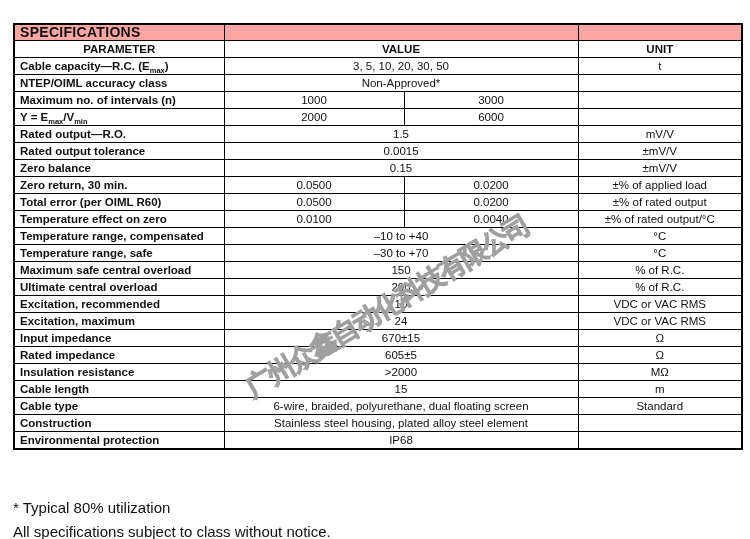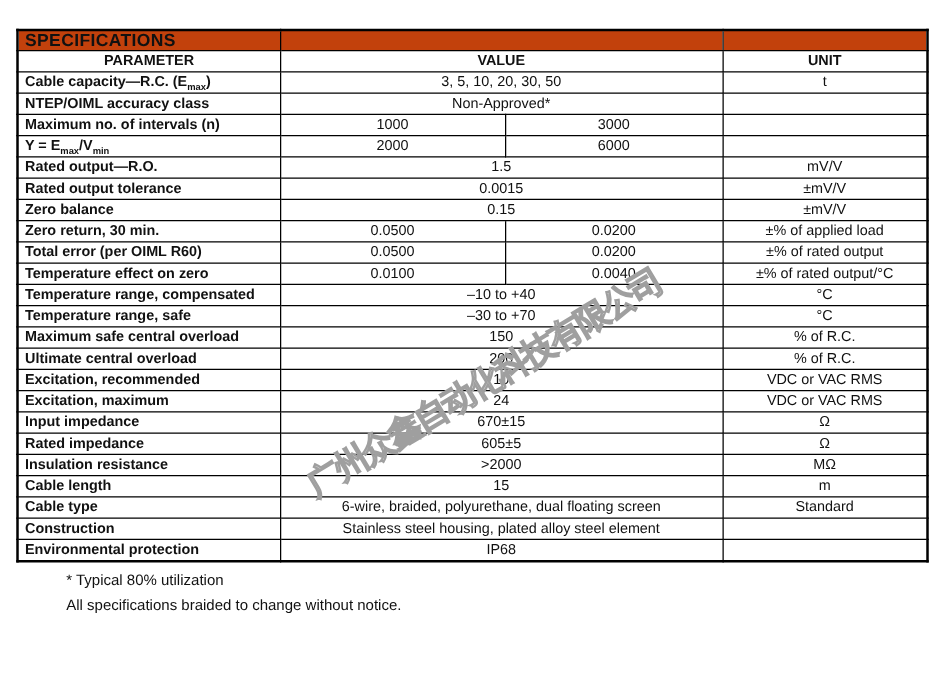--- a/index.html
+++ b/index.html
@@ -28,21 +28,21 @@
     border: 1px solid #000000;
     height: 16px;
     padding: 0 5px;
     font-size: 11.5px;
     line-height: 1.1;
     vertical-align: middle;
     white-space: nowrap;
     overflow: hidden;
   }
   tr.title-row td {
-    background: #c2410c;
+    background: #fca5a5;
     font-weight: bold;
     font-size: 14px;
     letter-spacing: 0.3px;
     height: 15px;
   }
   tr.header-row td {
     font-weight: bold;
     text-align: center;
   }
   td.param {
@@ -56,24 +56,23 @@
   td sub {
     font-size: 7.5px;
     vertical-align: baseline;
     position: relative;
     top: 3px;
     text-align: right;
   }
   .footnotes {
     position: absolute;
     left: 13px;
-    top: 458px;
-    font-size: 12px;
+    top: 500px;
+    font-size: 15px;
     line-height: 1.1;
-    margin-left: 40px;
   }
   .footnote-line1 { margin: 0 0 7px 0; }
   .footnote-line2 { margin: 0; }
   .watermark {
     position: absolute;
     left: 248px;
     top: 372px;
     width: 420px;
     font-size: 27px;
     letter-spacing: -2px;
@@ -254,14 +253,14 @@
     <td class="val" colspan="2">IP68</td>
     <td class="unit"></td>
   </tr>
 </tbody>
   </table>
 
 <div class="watermark">广州众鑫自动化科技有限公司</div>
 
 <div class="footnotes">
   <p class="footnote-line1">*  Typical 80% utilization</p>
-  <p class="footnote-line2">All specifications braided to change without notice.</p>
+  <p class="footnote-line2">All specifications subject to class without notice.</p>
 </div>
 
 </body></html>

